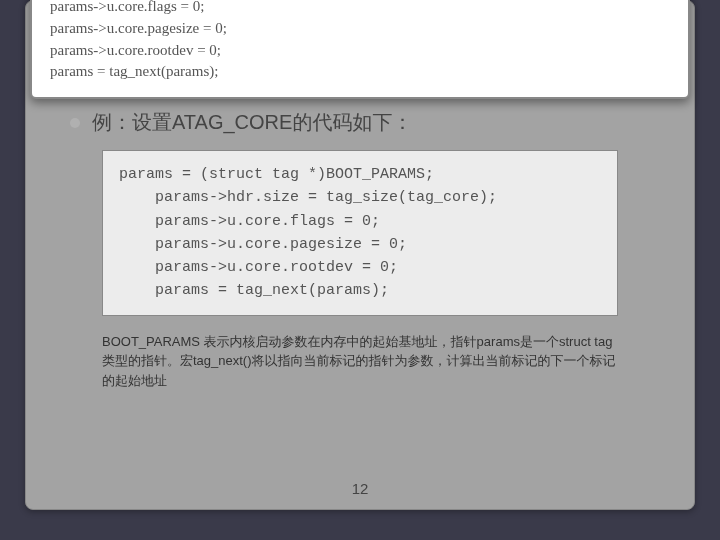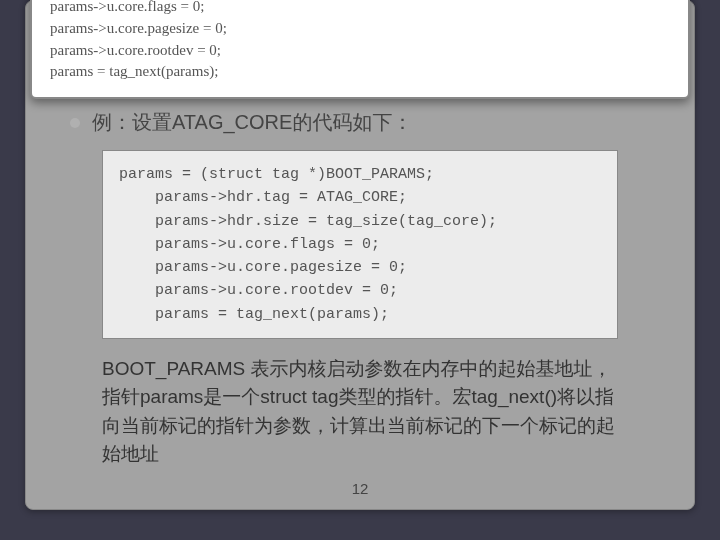--- a/index.html
+++ b/index.html
@@ -69,21 +69,21 @@
     font-family: Liberation Mono, monospace;
     font-size: 15px;
     color: #555;
   }
   .code-box .code-line {
     white-space: pre;
     line-height: 1.55;
   }
   .desc {
     margin: 0 76px;
-    font-size: 19px;
+    font-size: 13px;
     color: #333;
     line-height: 1.5;
   }
   .page-num {
     position: absolute;
     bottom: 12px;
     left: 0;
     right: 0;
     text-align: center;
     font-size: 15px;
@@ -94,21 +94,20 @@
 <body>
 
 <div class="slide">
   <div class="bullet-row">
     <div class="bullet-dot"></div>
     <div class="bullet-text">例：设置ATAG_CORE的代码如下：</div>
   </div>
 
   <div class="code-box">
     <div class="code-line">params = (struct tag *)BOOT_PARAMS;</div>
-    <div class="code-line">    params-&gt;hdr.tag = ATAG_CORE;</div>
     <div class="code-line">    params-&gt;hdr.size = tag_size(tag_core);</div>
     <div class="code-line">    params-&gt;u.core.flags = 0;</div>
     <div class="code-line">    params-&gt;u.core.pagesize = 0;</div>
     <div class="code-line">    params-&gt;u.core.rootdev = 0;</div>
     <div class="code-line">    params = tag_next(params);</div>
   </div>
 
   <div class="desc">BOOT_PARAMS 表示内核启动参数在内存中的起始基地址，指针params是一个struct tag类型的指针。宏tag_next()将以指向当前标记的指针为参数，计算出当前标记的下一个标记的起始地址</div>
 
   <div class="page-num">12</div>

